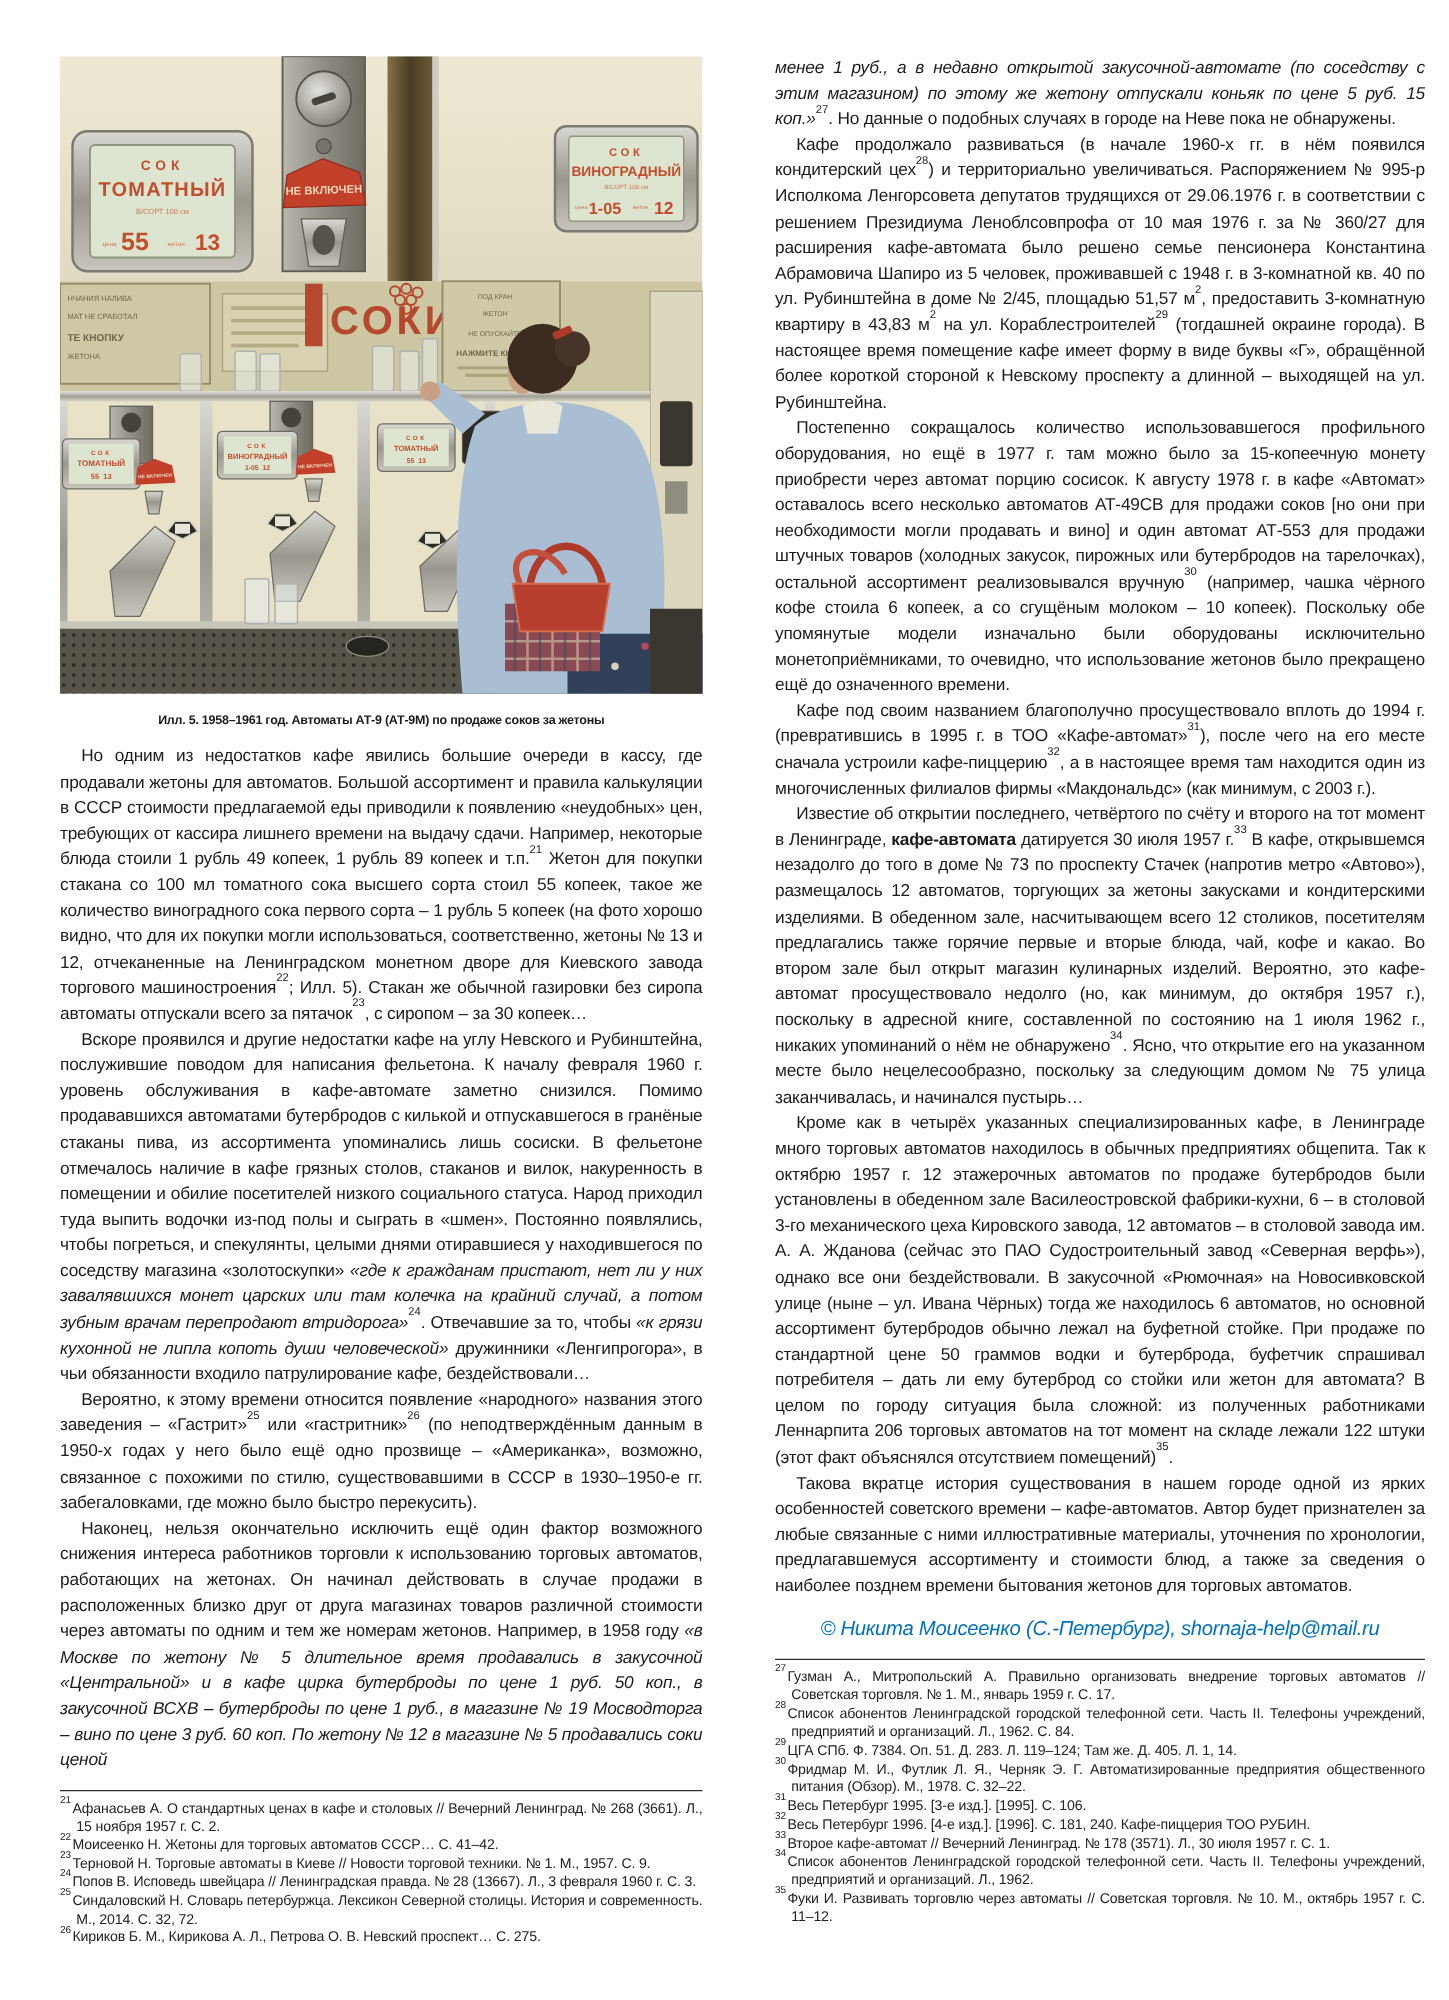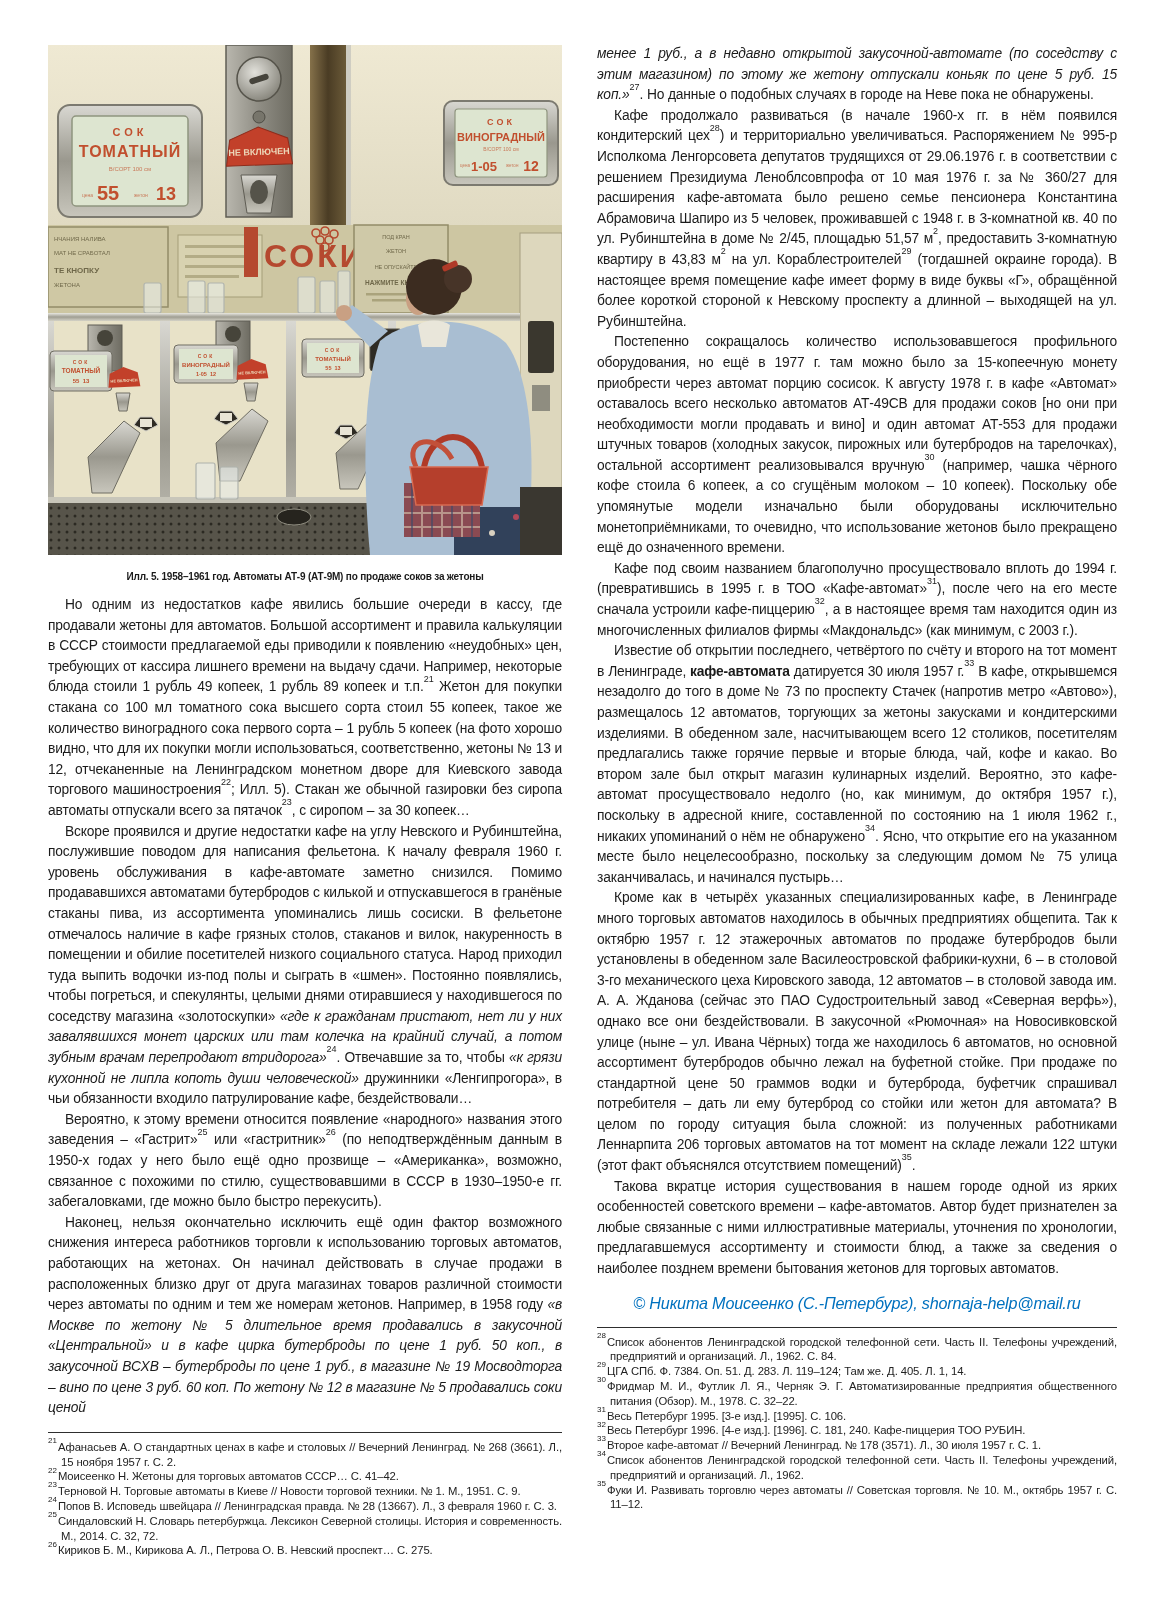--- a/index.html
+++ b/index.html
@@ -3,21 +3,21 @@
 <meta charset="utf-8">
 <style>
   html,body{margin:0;padding:0;}
   body{
     width:1159px;height:1600px;overflow:hidden;background:#ffffff;
     font-family:"Liberation Sans","DejaVu Sans",sans-serif;color:#1b1b1b;
     position:relative;
   }
   .col{position:absolute;}
   .col-left{left:48px;top:45px;width:514px;}
-  .col-right{left:597px;top:44px;width:520px;}
+  .col-right{left:620px;top:44px;width:520px;}
   .photo{width:514px;height:510px;}
   .photo svg{display:block;}
   .caption{
     font-weight:bold;font-size:10px;line-height:19px;text-align:center;
     margin:12px 0 9px 0;letter-spacing:-0.2px;
   }
   .body-text p{
     margin:0;text-indent:17px;text-align:justify;
     font-size:13.8px;line-height:20.6px;letter-spacing:-0.15px;
   }
@@ -291,41 +291,42 @@
   <div class="body-text">
     <p><span>Но одним из недостатков кафе явились большие очереди в кассу, где продавали жетоны для автоматов. Большой ассортимент и правила калькуляции в СССР стоимости предлагаемой еды приводили к появлению «неудобных» цен, требующих от кассира лишнего времени на выдачу сдачи. Например, некоторые блюда стоили 1 рубль 49 копеек, 1 рубль 89 копеек и т.п.</span><sup>21</sup><span> Жетон для покупки стакана со 100 мл томатного сока высшего сорта стоил 55 копеек, такое же количество виноградного сока первого сорта – 1 рубль 5 копеек (на фото хорошо видно, что для их покупки могли использоваться, соответственно, жетоны № 13 и 12, отчеканенные на Ленинградском монетном дворе для Киевского завода торгового машиностроения</span><sup>22</sup><span>; Илл. 5). Стакан же обычной газировки без сиропа автоматы отпускали всего за пятачок</span><sup>23</sup><span>, с сиропом – за 30 копеек…</span></p>
     <p><span>Вскоре проявился и другие недостатки кафе на углу Невского и Рубинштейна, послужившие поводом для написания фельетона. К началу февраля 1960 г. уровень обслуживания в кафе-автомате заметно снизился. Помимо продававшихся автоматами бутербродов с килькой и отпускавшегося в гранёные стаканы пива, из ассортимента упоминались лишь сосиски. В фельетоне отмечалось наличие в кафе грязных столов, стаканов и вилок, накуренность в помещении и обилие посетителей низкого социального статуса. Народ приходил туда выпить водочки из-под полы и сыграть в «шмен». Постоянно появлялись, чтобы погреться, и спекулянты, целыми днями отиравшиеся у находившегося по соседству магазина «золотоскупки» </span><i>«где к гражданам пристают, нет ли у них завалявшихся монет царских или там колечка на крайний случай, а потом зубным врачам перепродают втридорога»</i><sup>24</sup><span>. Отвечавшие за то, чтобы </span><i>«к грязи кухонной не липла копоть души человеческой»</i><span> дружинники «Ленгипрогора», в чьи обязанности входило патрулирование кафе, бездействовали…</span></p>
     <p><span>Вероятно, к этому времени относится появление «народного» названия этого заведения – «Гастрит»</span><sup>25</sup><span> или «гастритник»</span><sup>26</sup><span> (по неподтверждённым данным в 1950-х годах у него было ещё одно прозвище – «Американка», возможно, связанное с похожими по стилю, существовавшими в СССР в 1930–1950-е гг. забегаловками, где можно было быстро перекусить).</span></p>
     <p><span>Наконец, нельзя окончательно исключить ещё один фактор возможного снижения интереса работников торговли к использованию торговых автоматов, работающих на жетонах. Он начинал действовать в случае продажи в расположенных близко друг от друга магазинах товаров различной стоимости через автоматы по одним и тем же номерам жетонов. Например, в 1958 году </span><i>«в Москве по жетону № 5 длительное время продавались в закусочной «Центральной» и в кафе цирка бутерброды по цене 1 руб. 50 коп., в закусочной ВСХВ – бутерброды по цене 1 руб., в магазине № 19 Мосводторга – вино по цене 3 руб. 60 коп. По жетону № 12 в магазине № 5 продавались соки ценой</i></p>
   </div>
 
   <div class="fnblock">
     <div class="fn"><sup>21</sup><span>Афанасьев А. О стандартных ценах в кафе и столовых // Вечерний Ленинград. № 268 (3661). Л., 15 ноября 1957 г. С. 2.</span></div>
     <div class="fn"><sup>22</sup><span>Моисеенко Н. Жетоны для торговых автоматов СССР… С. 41–42.</span></div>
-    <div class="fn"><sup>23</sup><span>Терновой Н. Торговые автоматы в Киеве // Новости торговой техники. № 1. М., 1951. С. 9.</span></div>
+    <div class="fn"><sup>23</sup><span>Терновой Н. Торговые автоматы в Киеве // Новости торговой техники. № 1. М., 1957. С. 9.</span></div>
     <div class="fn"><sup>24</sup><span>Попов В. Исповедь швейцара // Ленинградская правда. № 28 (13667). Л., 3 февраля 1960 г. С. 3.</span></div>
     <div class="fn"><sup>25</sup><span>Синдаловский Н. Словарь петербуржца. Лексикон Северной столицы. История и современность. М., 2014. С. 32, 72.</span></div>
     <div class="fn"><sup>26</sup><span>Кириков Б. М., Кирикова А. Л., Петрова О. В. Невский проспект… С. 275.</span></div>
   </div>
 </div>
 
 <div class="col col-right">
   <div class="body-text">
     <p class="no-indent"><i>менее 1 руб., а в недавно открытой закусочной-автомате (по соседству с этим магазином) по этому же жетону отпускали коньяк по цене 5 руб. 15 коп.»</i><sup>27</sup><span>. Но данные о подобных случаях в городе на Неве пока не обнаружены.</span></p>
     <p><span>Кафе продолжало развиваться (в начале 1960-х гг. в нём появился кондитерский цех</span><sup>28</sup><span>) и территориально увеличиваться. Распоряжением № 995-р Исполкома Ленгорсовета депутатов трудящихся от 29.06.1976 г. в соответствии с решением Президиума Леноблсовпрофа от 10 мая 1976 г. за № 360/27 для расширения кафе-автомата было решено семье пенсионера Константина Абрамовича Шапиро из 5 человек, проживавшей с 1948 г. в 3-комнатной кв. 40 по ул. Рубинштейна в доме № 2/45, площадью 51,57 м</span><sup>2</sup><span>, предоставить 3-комнатную квартиру в 43,83 м</span><sup>2</sup><span> на ул. Кораблестроителей</span><sup>29</sup><span> (тогдашней окраине города). В настоящее время помещение кафе имеет форму в виде буквы «Г», обращённой более короткой стороной к Невскому проспекту а длинной – выходящей на ул. Рубинштейна.</span></p>
     <p><span>Постепенно сокращалось количество использовавшегося профильного оборудования, но ещё в 1977 г. там можно было за 15-копеечную монету приобрести через автомат порцию сосисок. К августу 1978 г. в кафе «Автомат» оставалось всего несколько автоматов АТ-49СВ для продажи соков [но они при необходимости могли продавать и вино] и один автомат АТ-553 для продажи штучных товаров (холодных закусок, пирожных или бутербродов на тарелочках), остальной ассортимент реализовывался вручную</span><sup>30</sup><span> (например, чашка чёрного кофе стоила 6 копеек, а со сгущёным молоком – 10 копеек). Поскольку обе упомянутые модели изначально были оборудованы исключительно монетоприёмниками, то очевидно, что использование жетонов было прекращено ещё до означенного времени.</span></p>
     <p><span>Кафе под своим названием благополучно просуществовало вплоть до 1994 г. (превратившись в 1995 г. в ТОО «Кафе-автомат»</span><sup>31</sup><span>), после чего на его месте сначала устроили кафе-пиццерию</span><sup>32</sup><span>, а в настоящее время там находится один из многочисленных филиалов фирмы «Макдональдс» (как минимум, с 2003 г.).</span></p>
     <p><span>Известие об открытии последнего, четвёртого по счёту и второго на тот момент в Ленинграде, </span><b>кафе-автомата</b><span> датируется 30 июля 1957 г.</span><sup>33</sup><span> В кафе, открывшемся незадолго до того в доме № 73 по проспекту Стачек (напротив метро «Автово»), размещалось 12 автоматов, торгующих за жетоны закусками и кондитерскими изделиями. В обеденном зале, насчитывающем всего 12 столиков, посетителям предлагались также горячие первые и вторые блюда, чай, кофе и какао. Во втором зале был открыт магазин кулинарных изделий. Вероятно, это кафе-автомат просуществовало недолго (но, как минимум, до октября 1957 г.), поскольку в адресной книге, составленной по состоянию на 1 июля 1962 г., никаких упоминаний о нём не обнаружено</span><sup>34</sup><span>. Ясно, что открытие его на указанном месте было нецелесообразно, поскольку за следующим домом № 75 улица заканчивалась, и начинался пустырь…</span></p>
     <p><span>Кроме как в четырёх указанных специализированных кафе, в Ленинграде много торговых автоматов находилось в обычных предприятиях общепита. Так к октябрю 1957 г. 12 этажерочных автоматов по продаже бутербродов были установлены в обеденном зале Василеостровской фабрики-кухни, 6 – в столовой 3-го механического цеха Кировского завода, 12 автоматов – в столовой завода им. А. А. Жданова (сейчас это ПАО Судостроительный завод «Северная верфь»), однако все они бездействовали. В закусочной «Рюмочная» на Новосивковской улице (ныне – ул. Ивана Чёрных) тогда же находилось 6 автоматов, но основной ассортимент бутербродов обычно лежал на буфетной стойке. При продаже по стандартной цене 50 граммов водки и бутерброда, буфетчик спрашивал потребителя – дать ли ему бутерброд со стойки или жетон для автомата? В целом по городу ситуация была сложной: из полученных работниками Леннарпита 206 торговых автоматов на тот момент на складе лежали 122 штуки (этот факт объяснялся отсутствием помещений)</span><sup>35</sup><span>.</span></p>
     <p><span>Такова вкратце история существования в нашем городе одной из ярких особенностей советского времени – кафе-автоматов. Автор будет признателен за любые связанные с ними иллюстративные материалы, уточнения по хронологии, предлагавшемуся ассортименту и стоимости блюд, а также за сведения о наиболее позднем времени бытования жетонов для торговых автоматов.</span></p>
   </div>
 
   <div class="author">© Никита Моисеенко (С.-Петербург), shornaja-help@mail.ru</div>
 
   <div class="fnblock">
+    <div class="fn"><sup>27</sup><span>Гузман А., Митропольский А. Правильно организовать внедрение торговых автоматов // Советская торговля. № 1. М., январь 1959 г. С. 17.</span></div>
     <div class="fn"><sup>28</sup><span>Список абонентов Ленинградской городской телефонной сети. Часть II. Телефоны учреждений, предприятий и организаций. Л., 1962. С. 84.</span></div>
     <div class="fn"><sup>29</sup><span>ЦГА СПб. Ф. 7384. Оп. 51. Д. 283. Л. 119–124; Там же. Д. 405. Л. 1, 14.</span></div>
     <div class="fn"><sup>30</sup><span>Фридмар М. И., Футлик Л. Я., Черняк Э. Г. Автоматизированные предприятия общественного питания (Обзор). М., 1978. С. 32–22.</span></div>
     <div class="fn"><sup>31</sup><span>Весь Петербург 1995. [3-е изд.]. [1995]. С. 106.</span></div>
     <div class="fn"><sup>32</sup><span>Весь Петербург 1996. [4-е изд.]. [1996]. С. 181, 240. Кафе-пиццерия ТОО РУБИН.</span></div>
     <div class="fn"><sup>33</sup><span>Второе кафе-автомат // Вечерний Ленинград. № 178 (3571). Л., 30 июля 1957 г. С. 1.</span></div>
     <div class="fn"><sup>34</sup><span>Список абонентов Ленинградской городской телефонной сети. Часть II. Телефоны учреждений, предприятий и организаций. Л., 1962.</span></div>
     <div class="fn"><sup>35</sup><span>Фуки И. Развивать торговлю через автоматы // Советская торговля. № 10. М., октябрь 1957 г. С. 11–12.</span></div>
   </div>
 </div>

